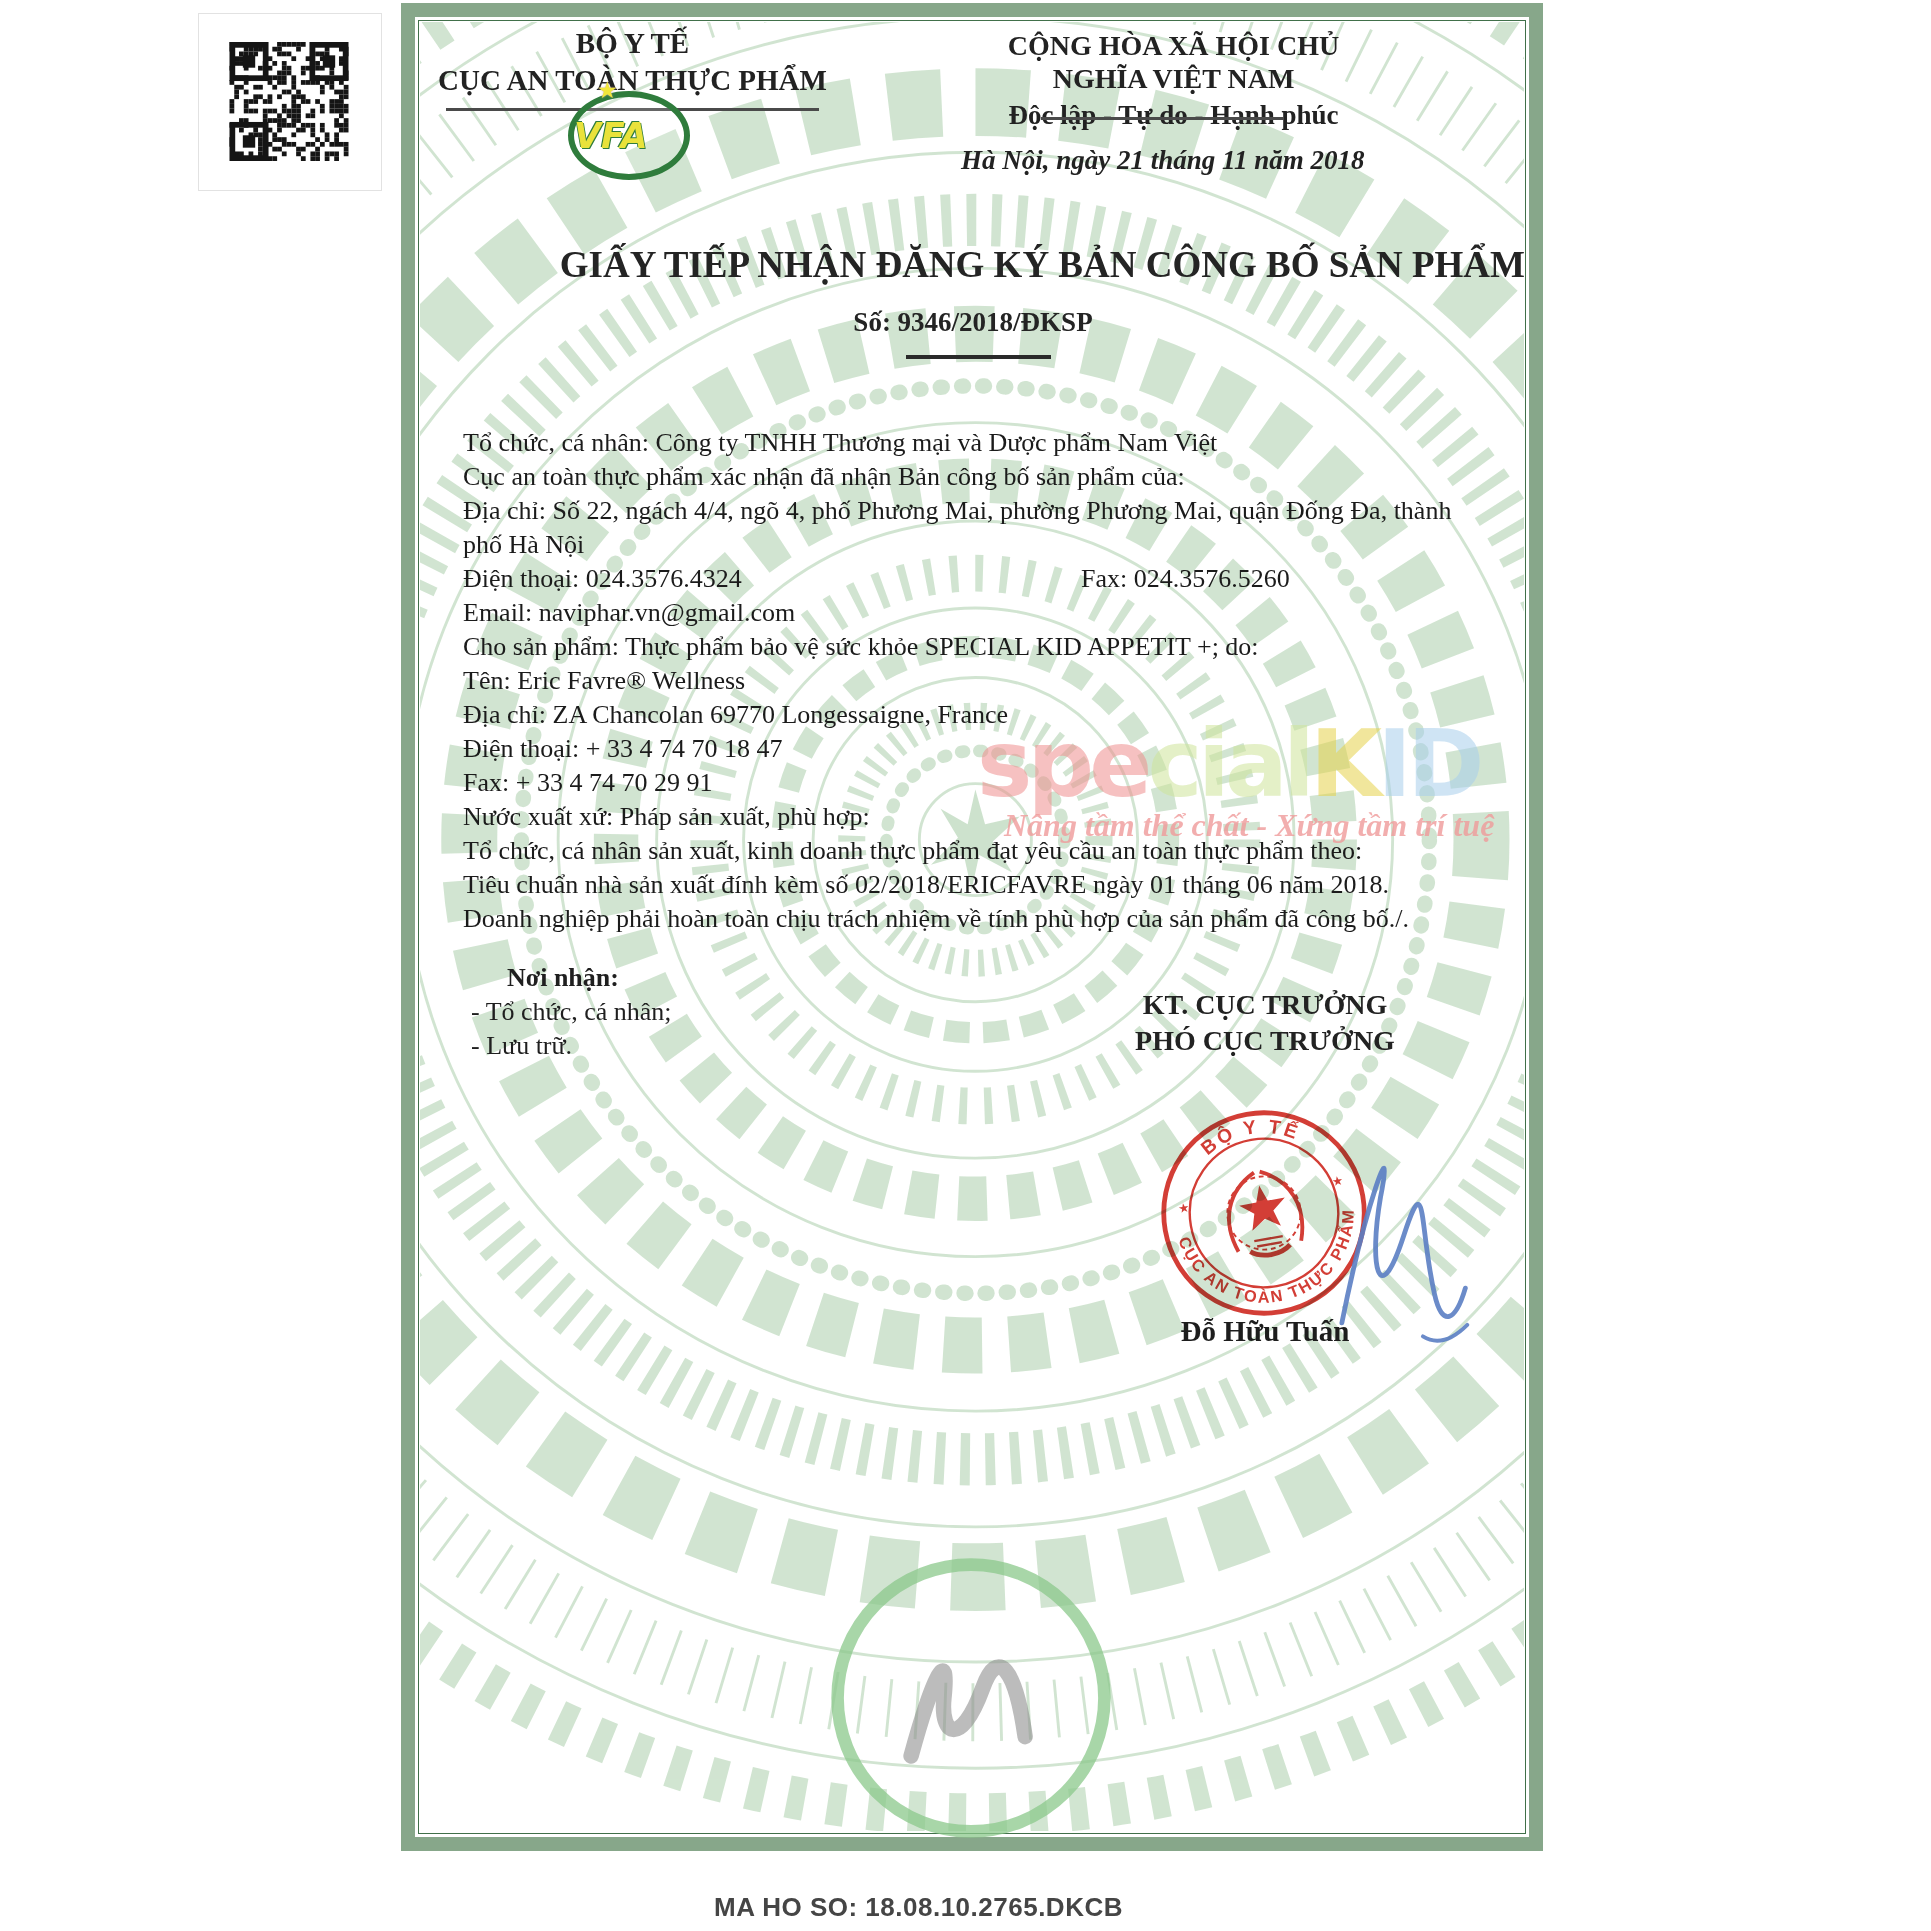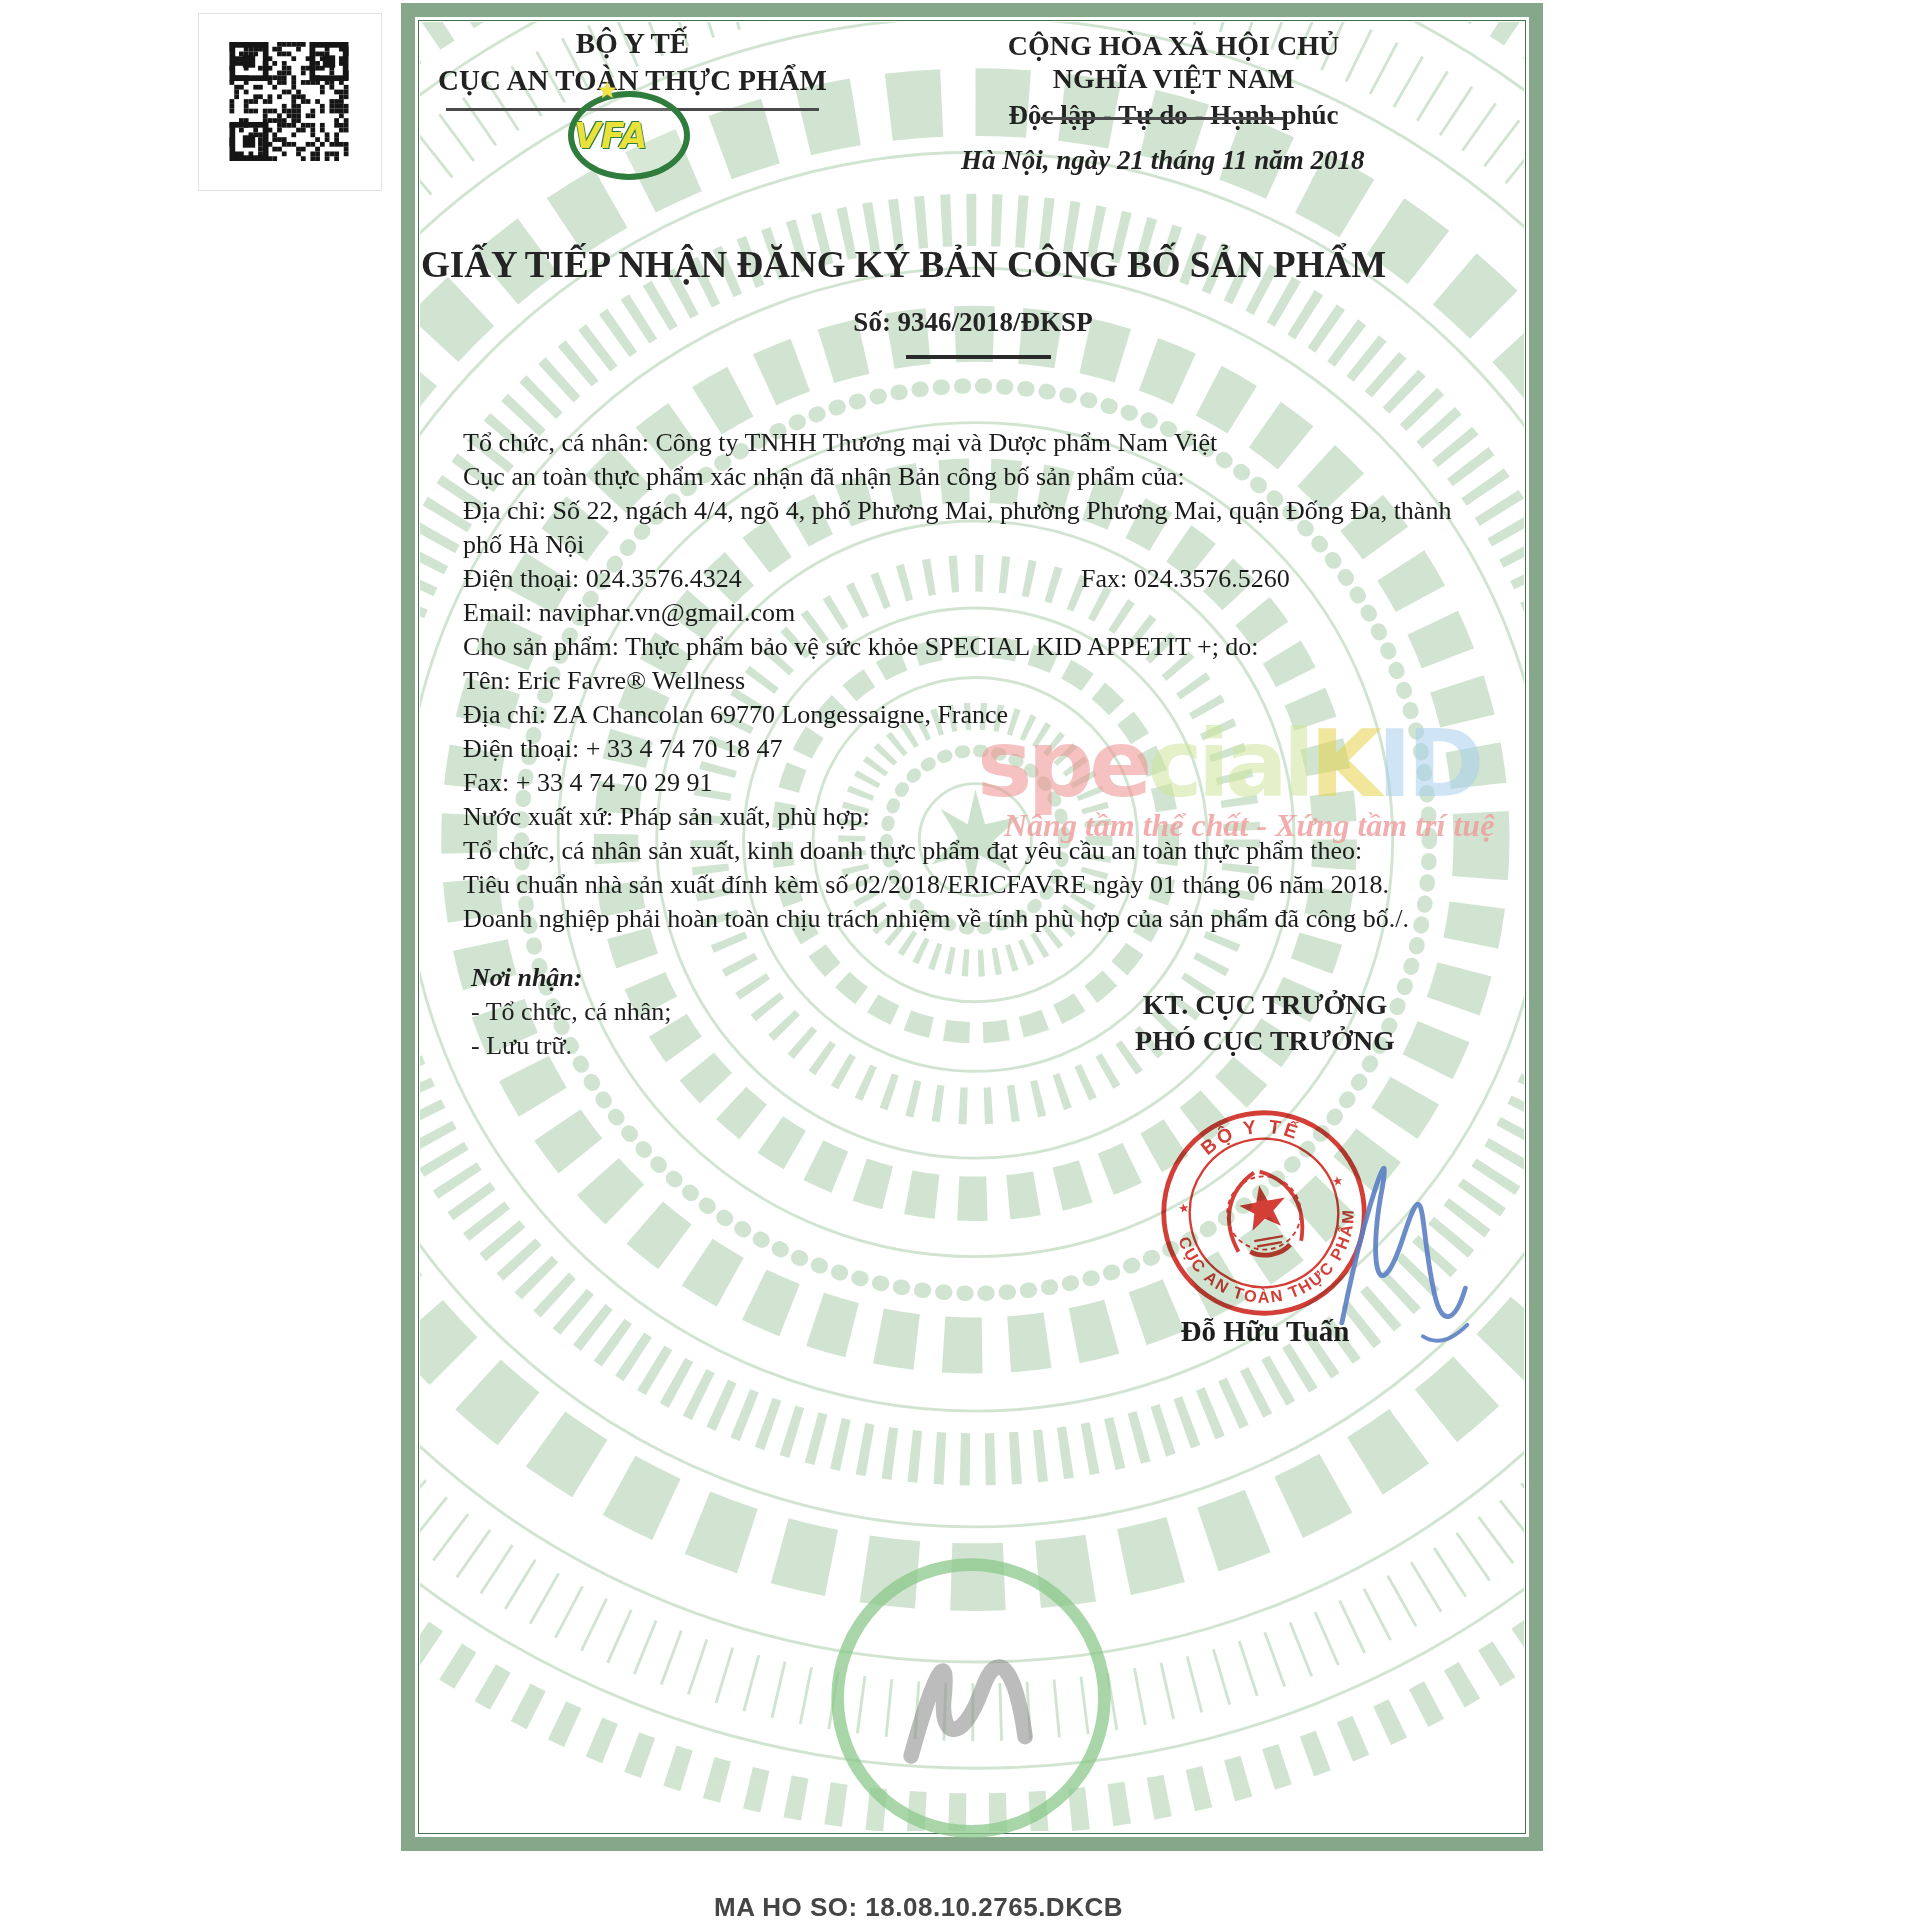--- a/index.html
+++ b/index.html
@@ -31,31 +31,31 @@
   .date-line{left:961px;top:145px;width:425px;text-align:left;font-style:italic;font-weight:600;font-size:27px;color:#222;}
 
   .vfa-logo{position:absolute;left:568px;top:91px;width:122px;height:89px;z-index:4;
             border:6.8px solid #2f7c3c;border-radius:50%;box-sizing:border-box;
             display:flex;align-items:center;justify-content:flex-start;background:rgba(255,255,255,.15);}
   .vfa-text{font-family:"DejaVu Sans",sans-serif;font-style:italic;font-weight:bold;font-size:35px;color:#e9e23b;
             text-shadow:1px 1px 0 #2f7c3c,-1px -1px 0 #2f7c3c;}
   .vfa-star{position:absolute;left:597px;top:77px;z-index:5;color:#f0e63c;font-size:23px;
             text-shadow:0 0 1.9px #caa;}
 
-  .doc-title{left:421px;top:243px;width:1104px;text-align:left;font-weight:bold;font-size:37px;color:#242424;}
+  .doc-title{left:421px;top:243px;width:1104px;text-align:right;font-weight:bold;font-size:37px;color:#242424;}
   .doc-number{left:421px;top:307px;width:1104px;text-align:center;font-weight:600;font-size:27px;color:#242424;}
   .rule-title{left:906px;top:355px;width:145px;height:3.9px;background:#2a2a2a;}
 
   .body-text{left:463px;top:426px;width:1031px;font-size:26px;line-height:34px;color:#1b1b1b;}
   .body-text p{margin:0;}
   .row-phone{position:relative;height:34px;}
   .row-phone .fax{position:absolute;left:618px;top:0;}
 
   .recipients{left:471px;top:961px;width:406px;font-size:26px;line-height:34px;}
-  .recipients .head{font-weight:bold;font-style:italic;}
+  .recipients .head{font-weight:bold;margin-left:36px;}
   .sign-titles{left:1101px;top:987px;width:328px;text-align:center;font-weight:bold;font-size:28px;line-height:36px;color:#222;}
   .signer-name{left:1101px;top:1315px;width:328px;text-align:center;font-weight:bold;font-size:29px;color:#1d1d1d;z-index:6;}
 
   .stamp{position:absolute;left:1157px;top:1106px;width:214px;height:214px;z-index:5;
          transform:rotate(-10deg);opacity:.93;mix-blend-mode:multiply;}
   .signature{position:absolute;left:1311px;top:1093px;width:164px;height:290px;z-index:6;opacity:.9;}
 
   
   .wm-special{left:977px;top:710px;z-index:2;font-family:"DejaVu Sans",sans-serif;font-weight:bold;
               font-size:93px;letter-spacing:-4.8px;opacity:.55;white-space:nowrap;}

